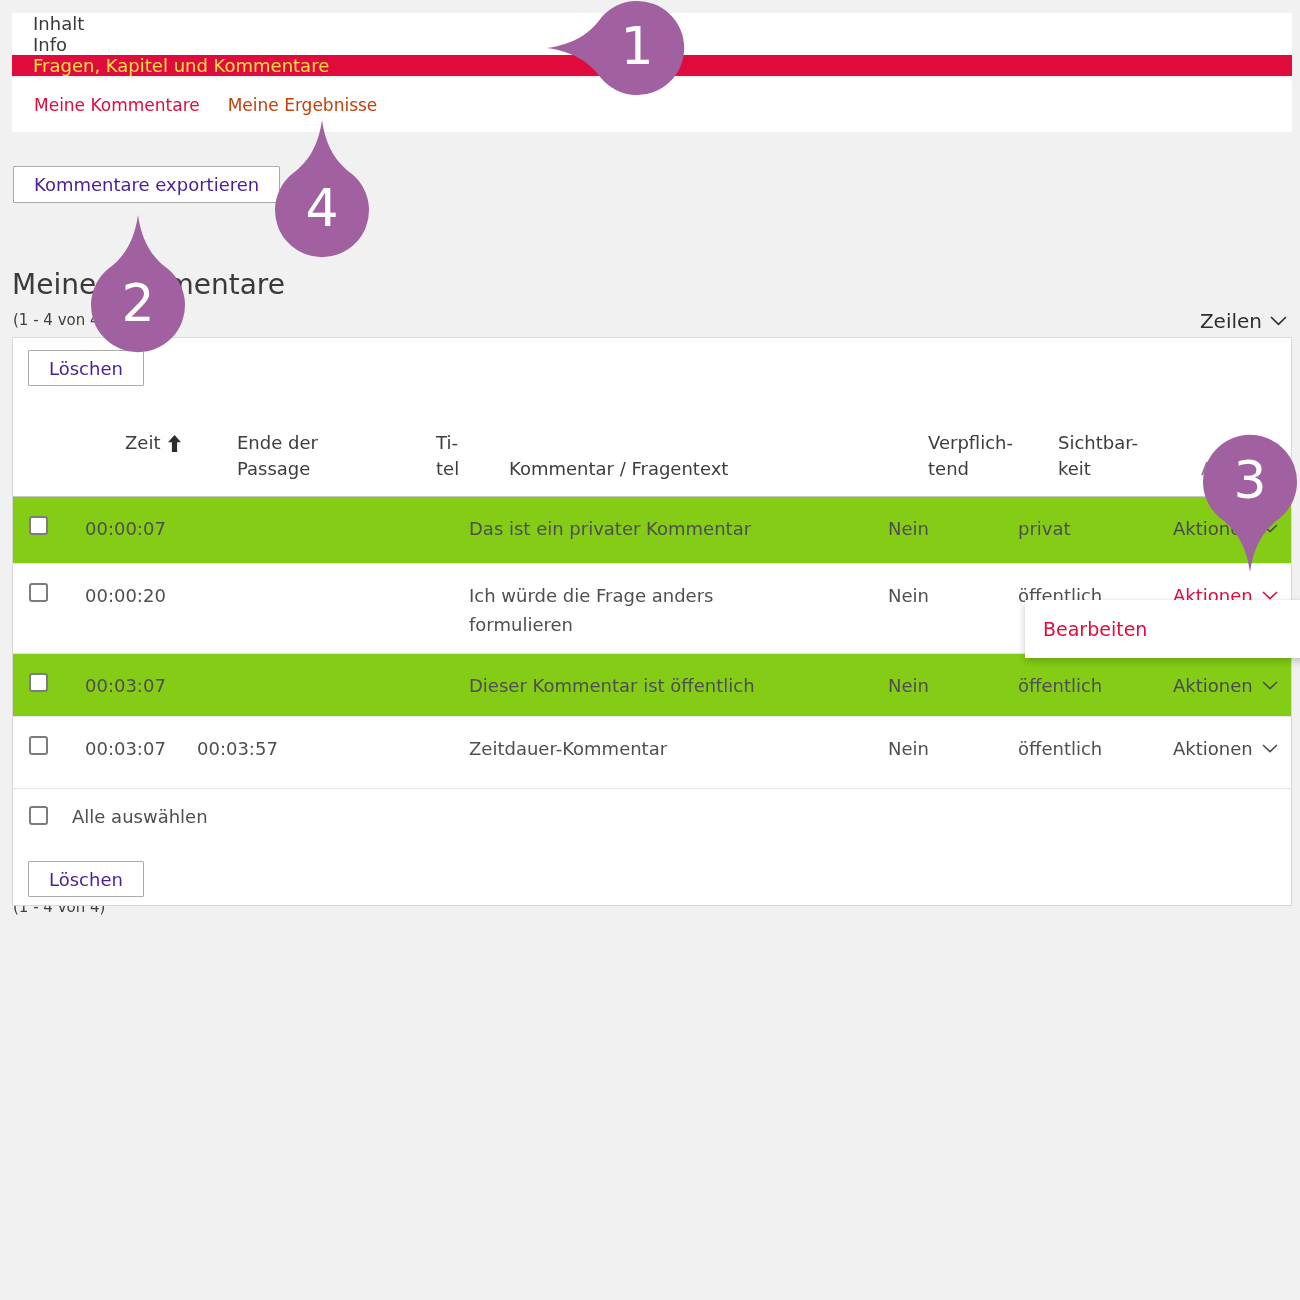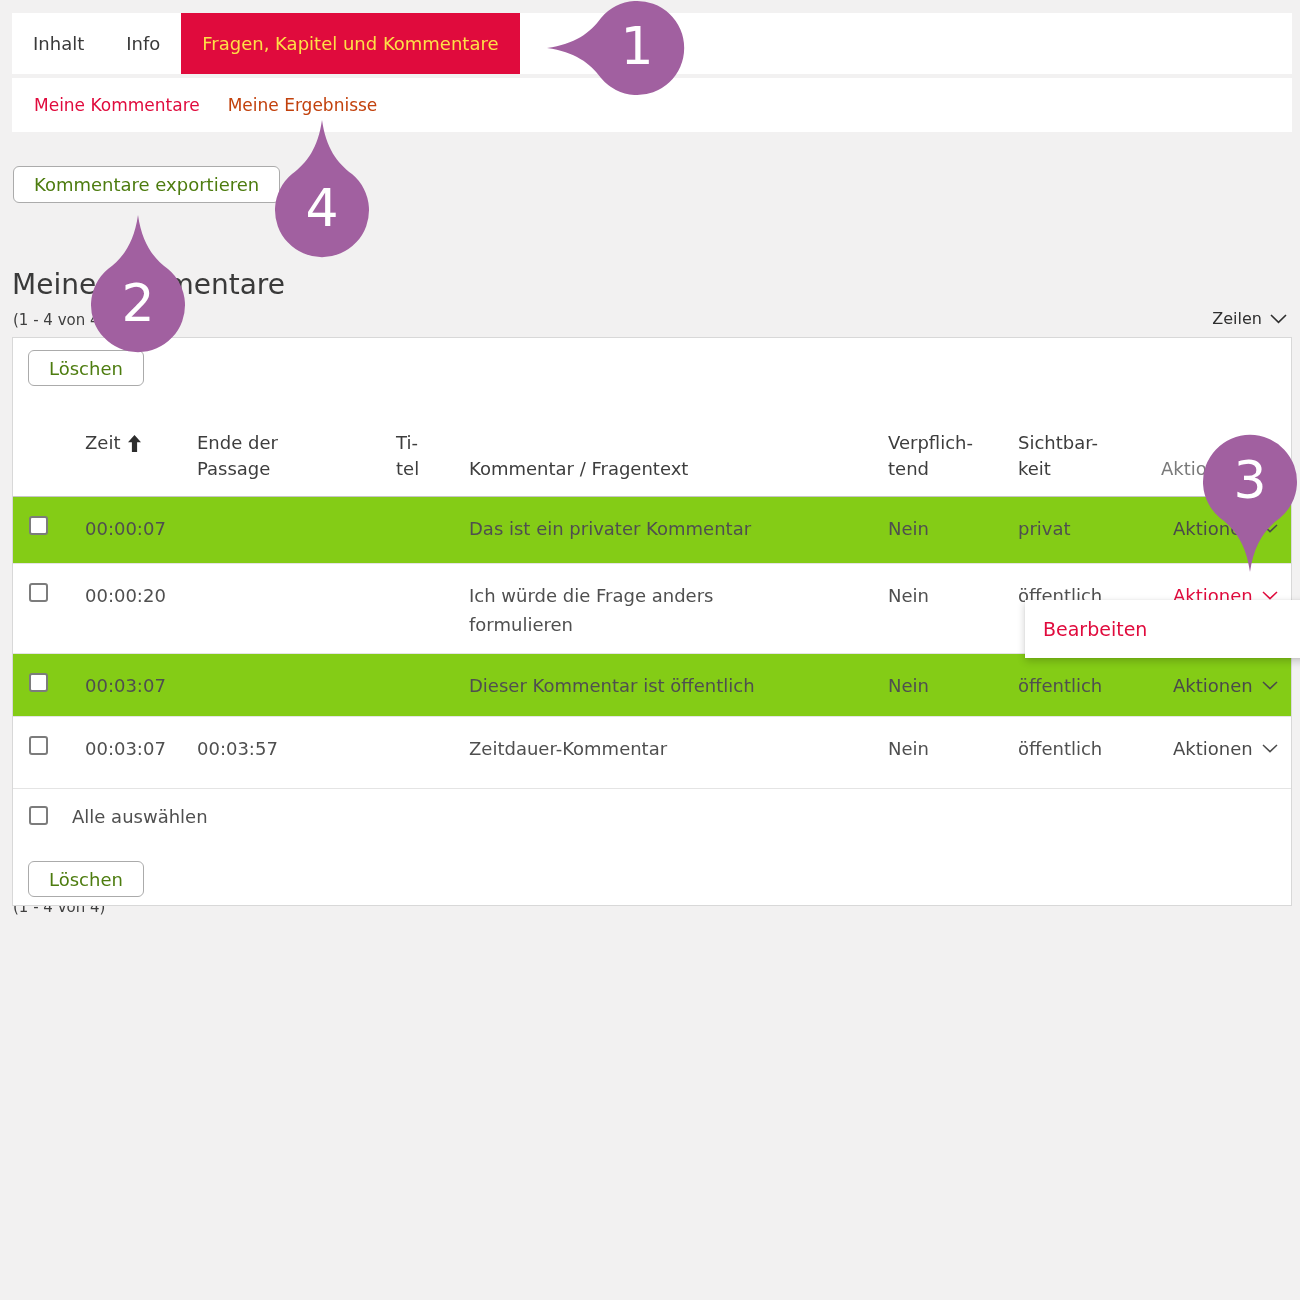--- a/index.html
+++ b/index.html
@@ -2,54 +2,54 @@
 <html><head>
 <meta charset="utf-8">
 <style>
   html,body{margin:0;padding:0;background:#f2f1f1;}
   .page{position:relative;width:1300px;height:1300px;overflow:hidden;
         font-family:"DejaVu Sans","Liberation Sans",sans-serif;color:#3d3d3d;
         background:#f2f1f1;}
 
   
   .topnav{position:absolute;left:12px;top:13px;width:1280px;height:61px;
-          background:#ffffff;display:flex;align-items:stretch;}
+          background:#ffffff;display:flex;align-items:stretch;flex-direction:column;}
   .tab{display:flex;align-items:center;padding:0 21px;font-size:18px;color:#3a3a3a;cursor:pointer;}
   .tab-active{background:#e00b3d;color:#fde047;}
 
   
   .subnav{position:absolute;left:12px;top:78px;width:1280px;height:54px;
           background:#ffffff;display:flex;align-items:center;padding-left:22px;box-sizing:border-box;}
   .subtab{font-size:17px;color:#c2410c;margin-right:28px;cursor:pointer;}
   .subtab-active{color:#e00b3d;}
 
   
   .btn{display:inline-flex;align-items:center;height:36px;padding:0 20px;
-       background:#ffffff;border:1px solid #ababab;border-radius:6px;
-       font-size:18px;color:#4d7c0f;font-family:inherit;cursor:pointer;box-sizing:border-box;}
+       background:#ffffff;border:1px solid #ababab;border-radius:1px;
+       font-size:18px;color:#4c1d95;font-family:inherit;cursor:pointer;box-sizing:border-box;}
   .export-btn{position:absolute;left:13px;top:166px;height:37px;}
 
   
   h1{position:absolute;left:12px;top:268px;margin:0;font-size:28px;font-weight:400;color:#3a3a3a;}
   .count{position:absolute;font-size:15px;color:#3f3f3f;}
   .count-top{left:13px;top:311px;}
   .count-bottom{left:13px;top:898px;}
-  .zeilen{position:absolute;right:13px;top:309px;font-size:16px;color:#2f2f2f;
+  .zeilen{position:absolute;right:13px;top:309px;font-size:20px;color:#2f2f2f;
           display:flex;align-items:center;gap:8px;cursor:pointer;}
 
   
   .panel{position:absolute;left:12px;top:337px;width:1280px;background:#ffffff;
          border:1px solid #d8d8d8;box-sizing:border-box;padding-bottom:8px;z-index:10;}
   .del-top{margin:12px 0 0 15px;}
   .del-bottom{margin:11px 0 0 15px;}
 
   .grid{display:grid;grid-template-columns:60px 112px 199px 73px 419px 130px 143px 144px;}
   .col{padding-left:12px;box-sizing:border-box;}
   .c1{padding-left:16px;}
-  .thead{min-height:96px;align-items:end;padding-bottom:14px;border-bottom:1px solid #c6c6c6;}
+  .thead{min-height:96px;align-items:end;padding-bottom:14px;border-bottom:1px solid #c6c6c6;padding-left:40px;}
   .thead .col{font-size:18px;color:#3d3d3d;line-height:26px;white-space:pre-line;}
   .thead .c8{color:#7a7a7a;padding-left:12px;}
   .zeit-head{display:flex;align-items:center;gap:8px;}
 
   .trow{min-height:66px;}
   .trow .col{padding-top:17px;font-size:18px;color:#4f4f4f;line-height:29px;}
   .trow + .trow, .selectall-row{border-top:1px solid #e4e4e4;}
   .striped{background:#84cc16;}
   .r2{min-height:89px;} .r3{min-height:62px;} .r4{min-height:71px;}
   .c5{white-space:pre-line;}

